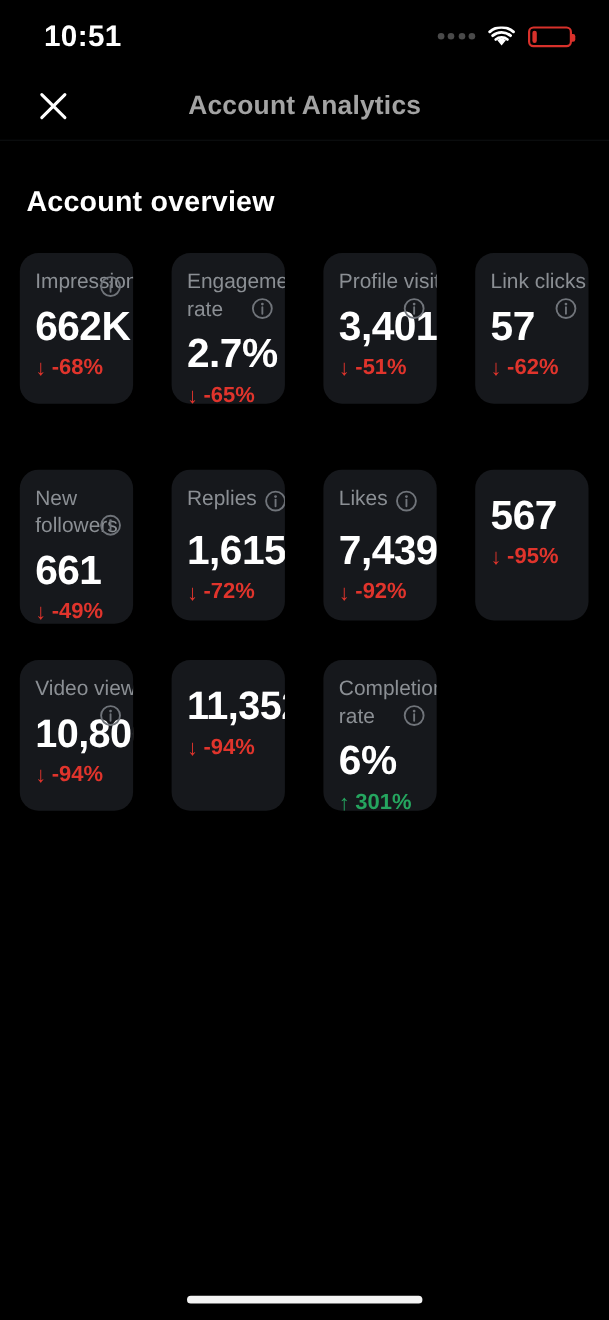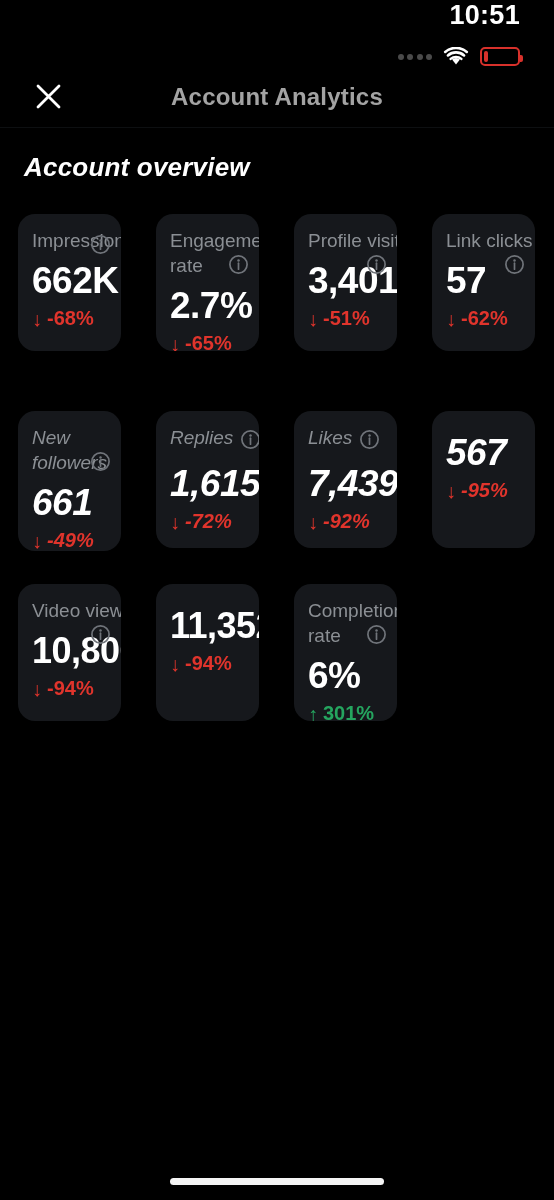--- a/index.html
+++ b/index.html
@@ -7,22 +7,22 @@
     width:554px; height:1200px;
     background:#000;
     font-family:"Liberation Sans", sans-serif;
     -webkit-font-smoothing:antialiased;
     overflow:hidden;
   }
   .phone { position:relative; width:554px; height:1200px; background:#000; }
 
   
   .statusbar {
-    height:66px; display:flex; align-items:flex-end;
-    justify-content:space-between; padding:0 34px 0 40px;flex-direction:column;
+    height:66px; display:flex; align-items:center;
+    justify-content:space-between; padding:0 34px 0 40px;
   }
   .clock { color:#fff; font-size:27px; font-weight:600; letter-spacing:.3px; }
   .status-right { display:flex; align-items:center; gap:11px; }
   .sig-dots { display:flex; gap:3.5px; align-items:center; }
   .sig-dots i { width:6px; height:6px; border-radius:50%; background:#4a4a4a; display:block; }
   .wifi { display:block; }
   .battery {
     position:relative; width:40px; height:19px; border:2px solid #d8312b;
     border-radius:5px; display:flex; align-items:center; padding:2px;
   }
@@ -45,28 +45,28 @@
   .nav-title {
     width:100%; text-align:center; color:#a3a3a3;
     font-size:24px; font-weight:bold; letter-spacing:.2px;
   }
 
   
   .section-title {
     color:#fff; font-size:26px; font-weight:bold;
     padding:0 0 0 24px; letter-spacing:.2px;
   }
-  #sec-overview-title { margin-top:24px;font-style:italic; }
+  #sec-overview-title { margin-top:40px; }
   #sec-video-title    { margin-top:50px; }
 
   .card-row {
     display:flex; gap:35px; padding-left:18px; align-items:flex-start;
   }
   #row-overview-1 { margin-top:31px; }
-  #row-overview-2 { margin-top:60px;font-style:italic; }
+  #row-overview-2 { margin-top:60px; }
   #row-video-1    { margin-top:33px; }
 
   
   .card {
     width:103px; height:137px; flex:0 0 103px;
     background:#16181c; border-radius:17px;
     padding:14px 0 0 14px;
     overflow:hidden; position:relative; cursor:pointer;
   }
   .card.tall { height:140px; }

